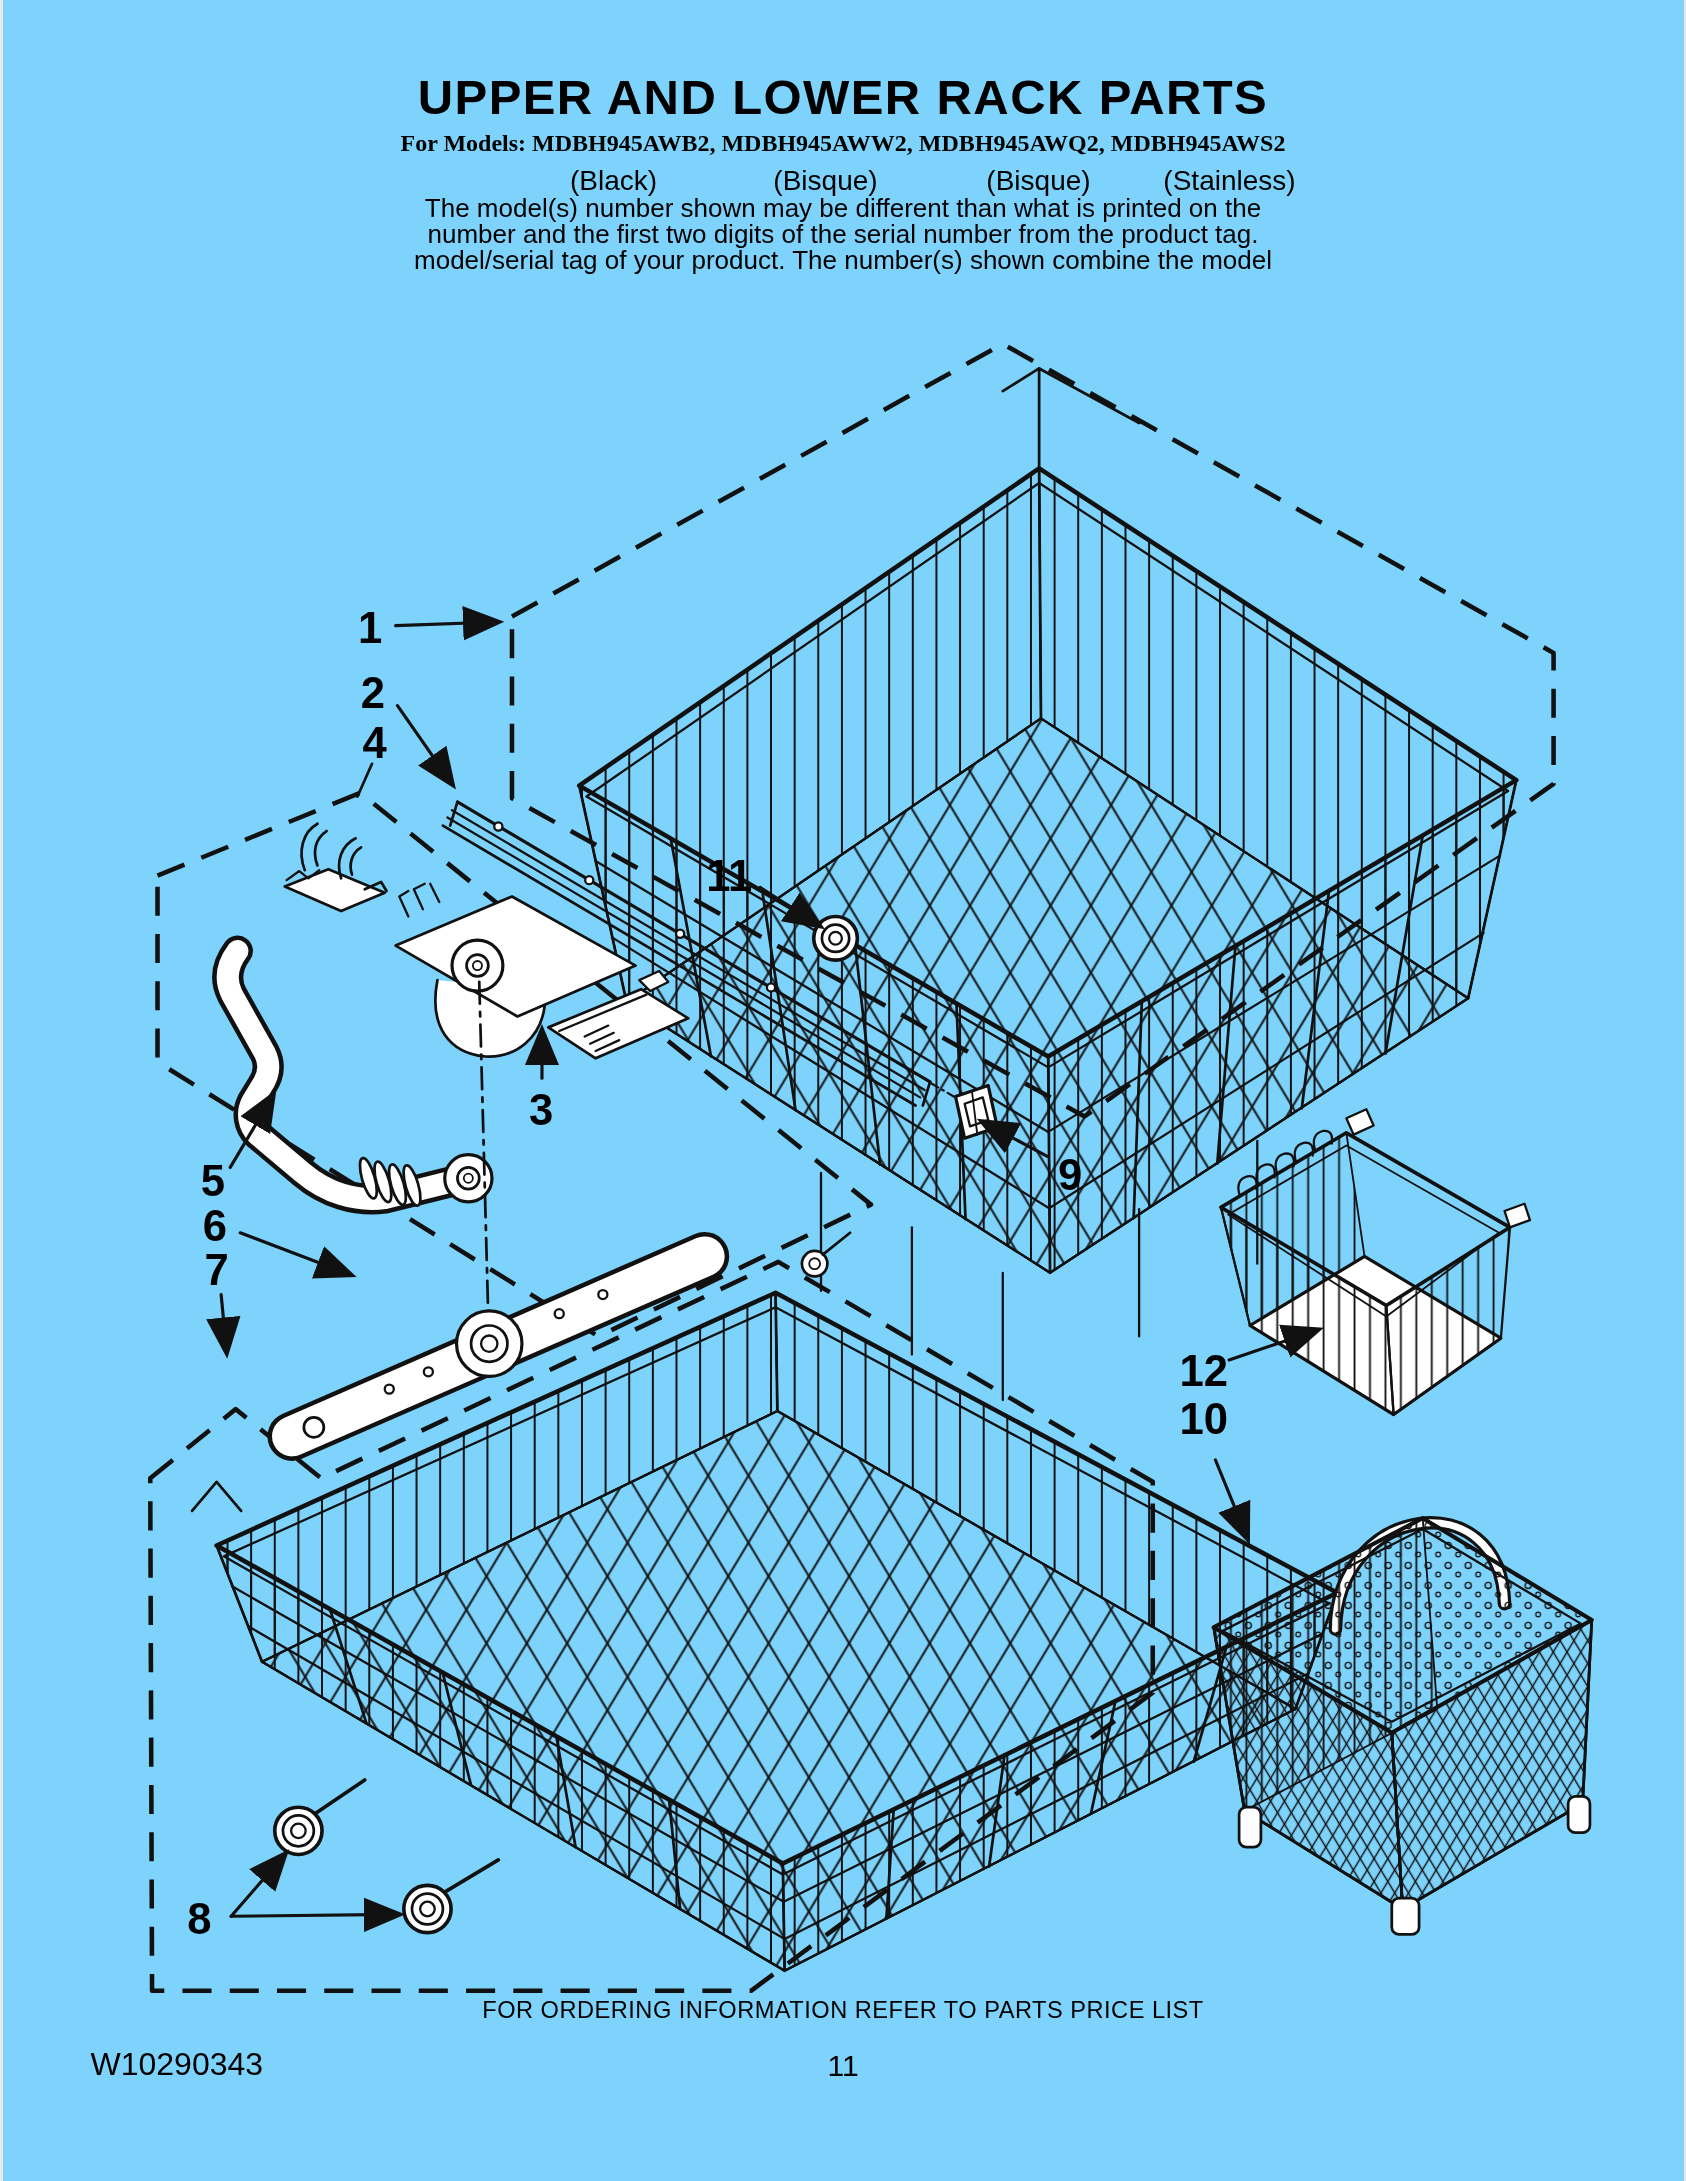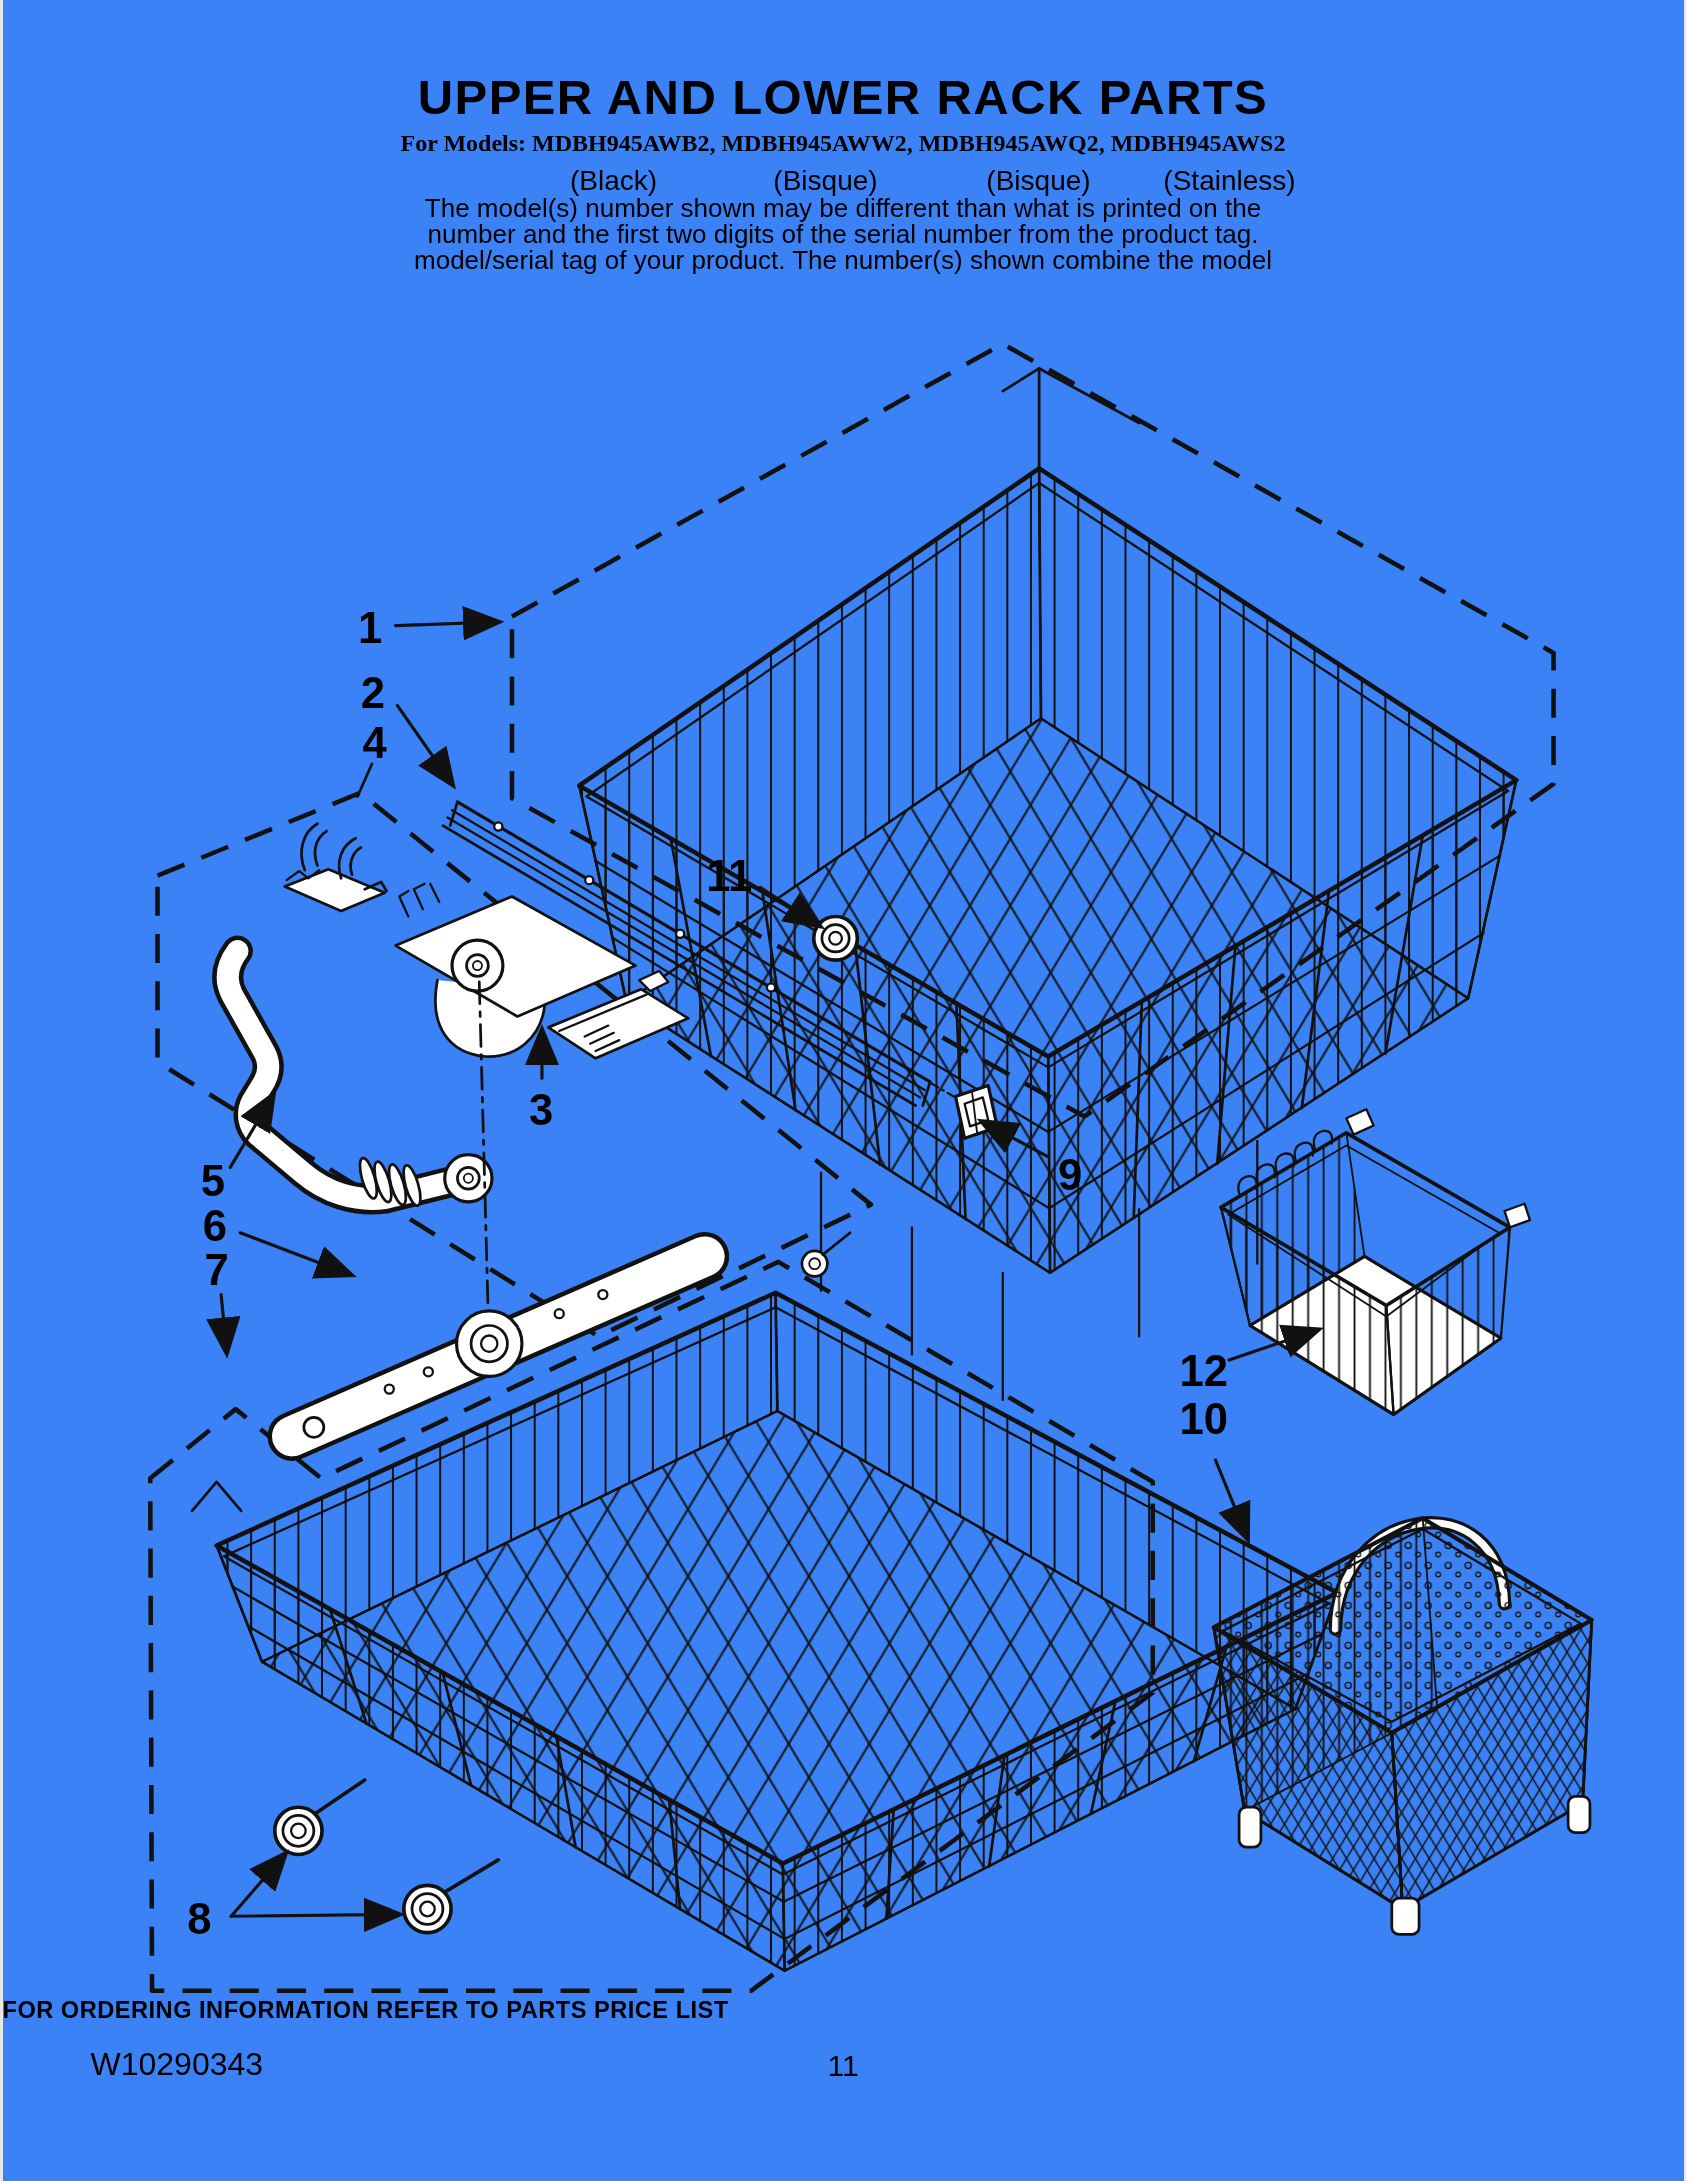--- a/index.html
+++ b/index.html
@@ -1,17 +1,17 @@
 <!DOCTYPE html>
 <html style="font-size:14.5px"><head>
 <meta charset="utf-8">
 <style>
   html,body{margin:0;padding:0;background:#e8e8e8;}
   .page{
-    position:relative;width:1681px;height:2182px;background:#3b82f6;
+    position:relative;width:1681px;height:2182px;background:#7dd3fc;
     font-family:"Liberation Sans", sans-serif;color:#000;overflow:hidden;
     margin:0 auto;
   }
   .abs{position:absolute;}
   .page-title{
     left:0;right:0;top:69px;text-align:center;
     font-size:49px;font-weight:bold;letter-spacing:1.4px;white-space:nowrap;
   }
   .models-line{
     left:0;right:0;top:130px;text-align:center;
@@ -19,22 +19,22 @@
   }
   .color-label{
     top:165px;transform:translateX(-50%);
     font-size:28px;font-weight:normal;white-space:nowrap;
   }
   .note-block{
     left:0;right:0;top:195px;text-align:center;
     font-size:26px;line-height:26px;font-weight:normal;
   }
   .footer-note{
-    left:0;right:0;top:1997px;text-align:left;
-    font-size:23.6px;font-weight:bold;letter-spacing:0.5px;white-space:nowrap;
+    left:0;right:0;top:1997px;text-align:center;
+    font-size:23.6px;font-weight:normal;letter-spacing:0.5px;white-space:nowrap;
   }
   .doc-number{left:88px;top:2046px;font-size:32px;}
   .page-number{left:0;right:0;top:2049px;text-align:center;font-size:30px;}
   svg.diagram{position:absolute;left:0;top:0;}
   .co{font-family:"Liberation Sans",sans-serif;font-size:48px;font-weight:bold;}
 </style>
 </head>
 <body>
 
 <div class="page">

